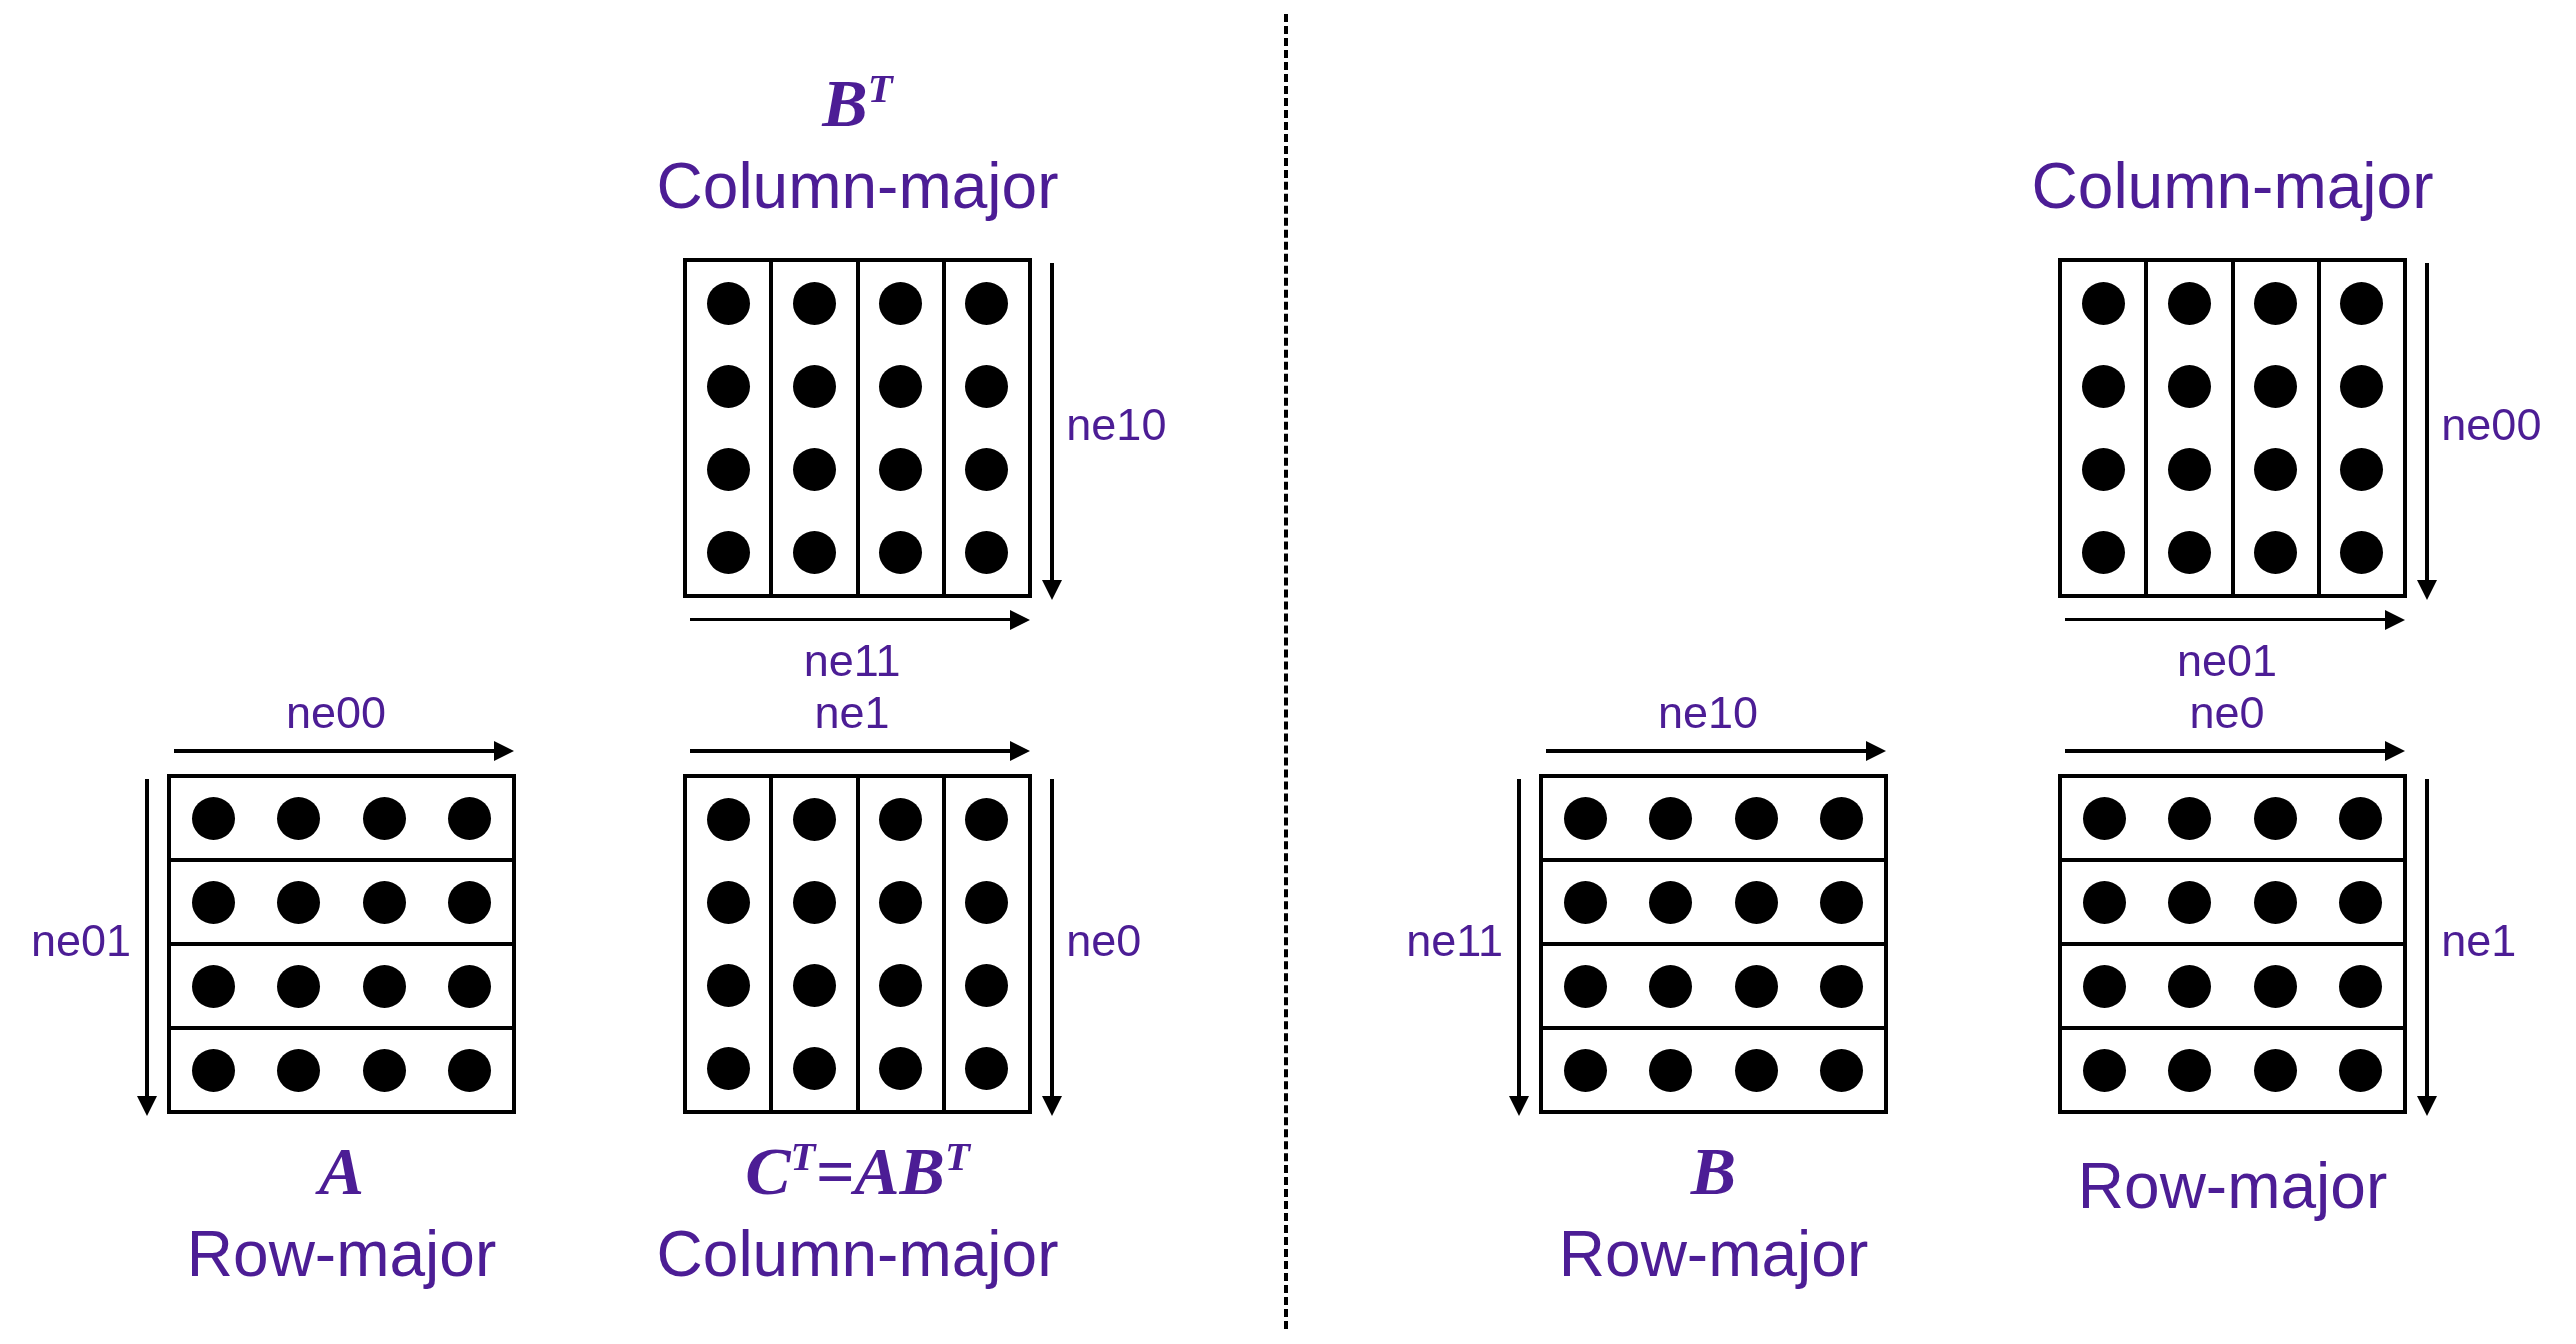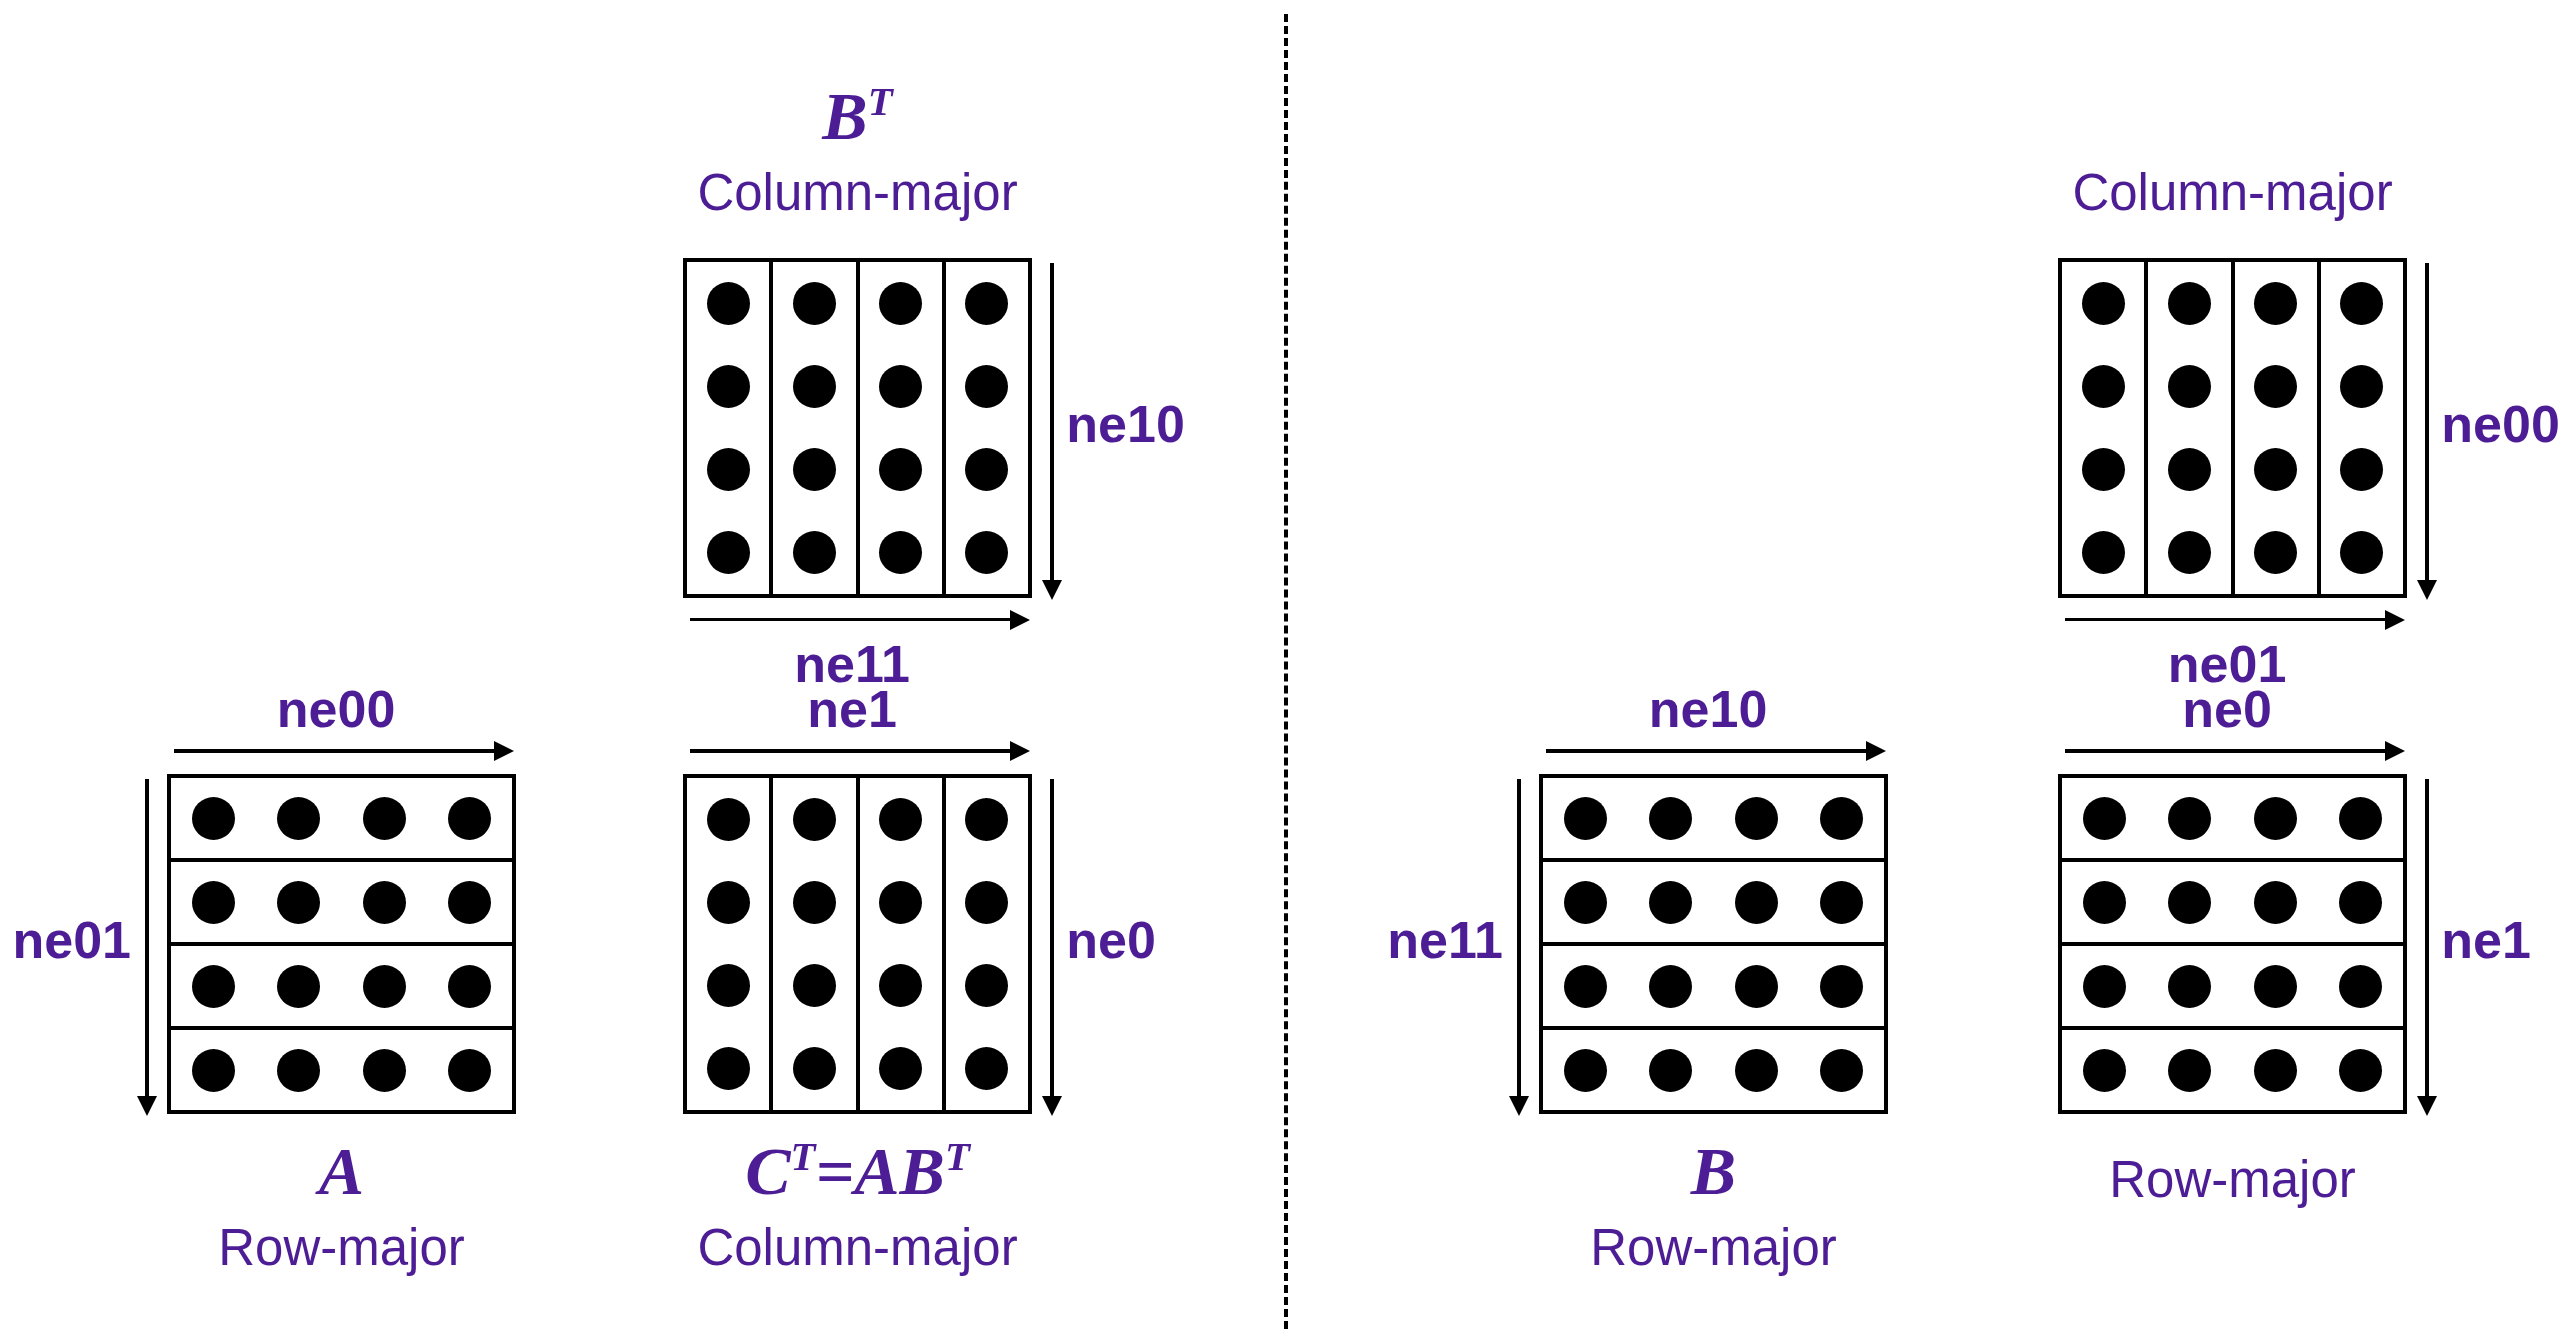--- a/index.html
+++ b/index.html
@@ -42,40 +42,40 @@
     text-align: center; white-space: nowrap;
   }
   .matrix-title.title-top    { bottom: calc(100% + 38px); }
   .matrix-title.title-bottom { top: calc(100% + 23px); }
   .math-title {
     font-family: "Liberation Serif", serif;
     font-style: italic; font-weight: 700;
     font-size: 68px; line-height: 1;
   }
   .math-title sup { font-size: 60%; }
-  .layout-label { font-size: 51px; line-height: 1.05; margin-top: 16px; font-weight: 400; }
+  .layout-label { font-size: 64px; line-height: 1.05; margin-top: 16px; font-weight: 400; }
 
   
   .arrow { position: absolute; }
   .arrow-line { position: absolute; background: #000; }
   .arrow-top    { left: 7.2px; right: 18px; bottom: calc(100% + 23px); height: 0; }
   .arrow-bottom { left: 7.2px; right: 18px; top: calc(100% + 21.5px); height: 0; }
   .arrow-left   { top: 5.4px; bottom: 14.3px; right: calc(100% + 20px); width: 0; }
   .arrow-right  { top: 5.4px; bottom: 14.3px; left: calc(100% + 20px); width: 0; }
   .arrow-top .arrow-line, .arrow-bottom .arrow-line { left: 0; right: 0; height: 3.6px; top: -1.8px; }
   .arrow-left .arrow-line, .arrow-right .arrow-line { top: 0; bottom: 0; width: 3.6px; left: -1.8px; }
   .arrow-line.h::after {
     content: ""; position: absolute; right: -16px; top: 50%; transform: translateY(-50%);
     border-left: 20px solid #000; border-top: 10px solid transparent; border-bottom: 10px solid transparent;
   }
   .arrow-line.v::after {
     content: ""; position: absolute; bottom: -16px; left: 50%; transform: translateX(-50%);
     border-top: 20px solid #000; border-left: 10px solid transparent; border-right: 10px solid transparent;
   }
-  .arrow-label { position: absolute; font-weight: 700; font-size: 52px; line-height: 1; white-space: nowrap; }
+  .arrow-label { position: absolute; font-weight: 400; font-size: 45px; line-height: 1; white-space: nowrap; }
   .arrow-top .arrow-label    { left: 0; right: 0; bottom: 16px; text-align: center; }
   .arrow-bottom .arrow-label { left: 0; right: 0; top: 18px; text-align: center; }
   .arrow-left .arrow-label   { right: 16px; top: 50%; transform: translateY(-50%); }
   .arrow-right .arrow-label  { left: 14.3px; top: 50%; transform: translateY(-50%); }
 
   
   .divider {
     position: absolute; left: 1284px; top: 14.3px; height: 1315px; width: 0;
     border-left: 4.5px dashed #000;
   }

